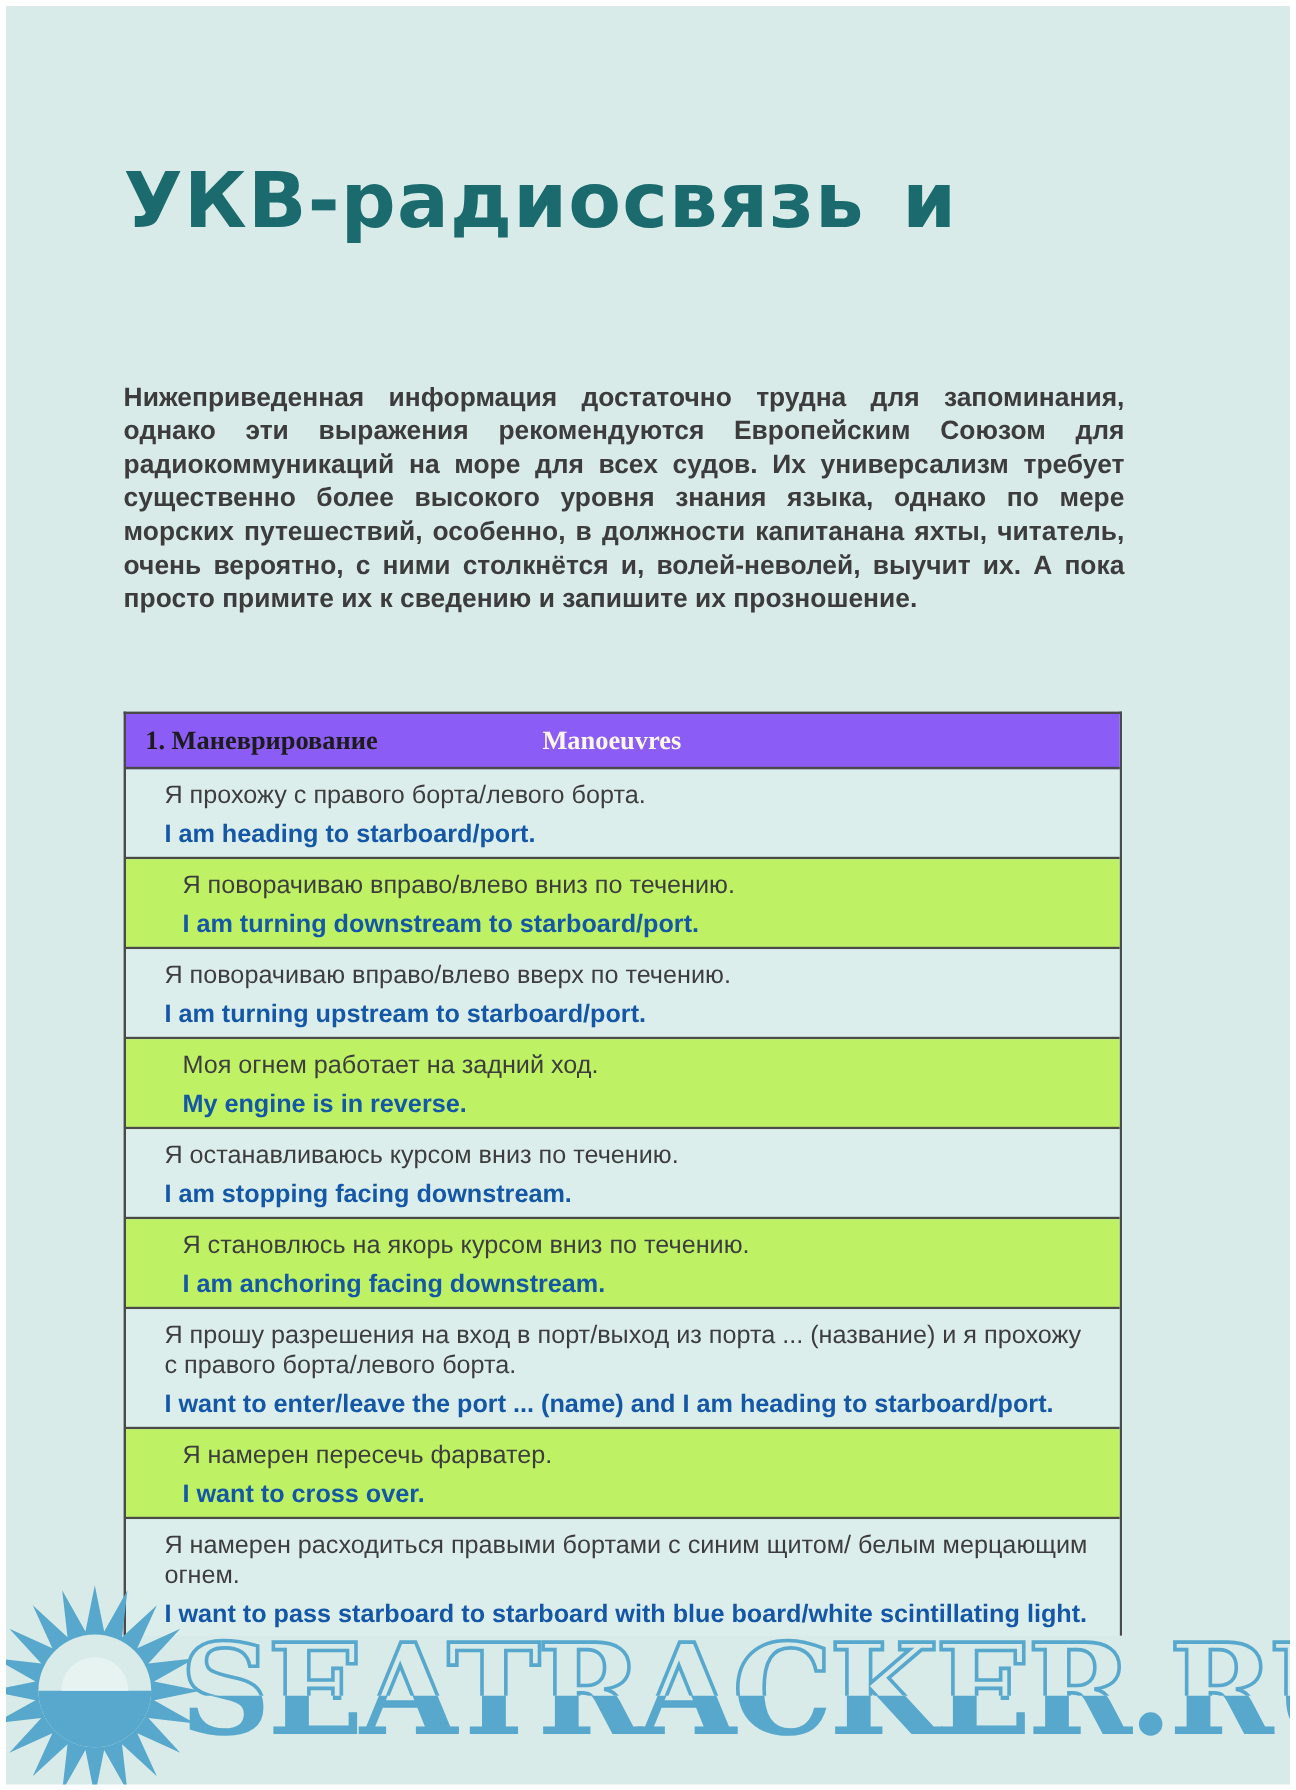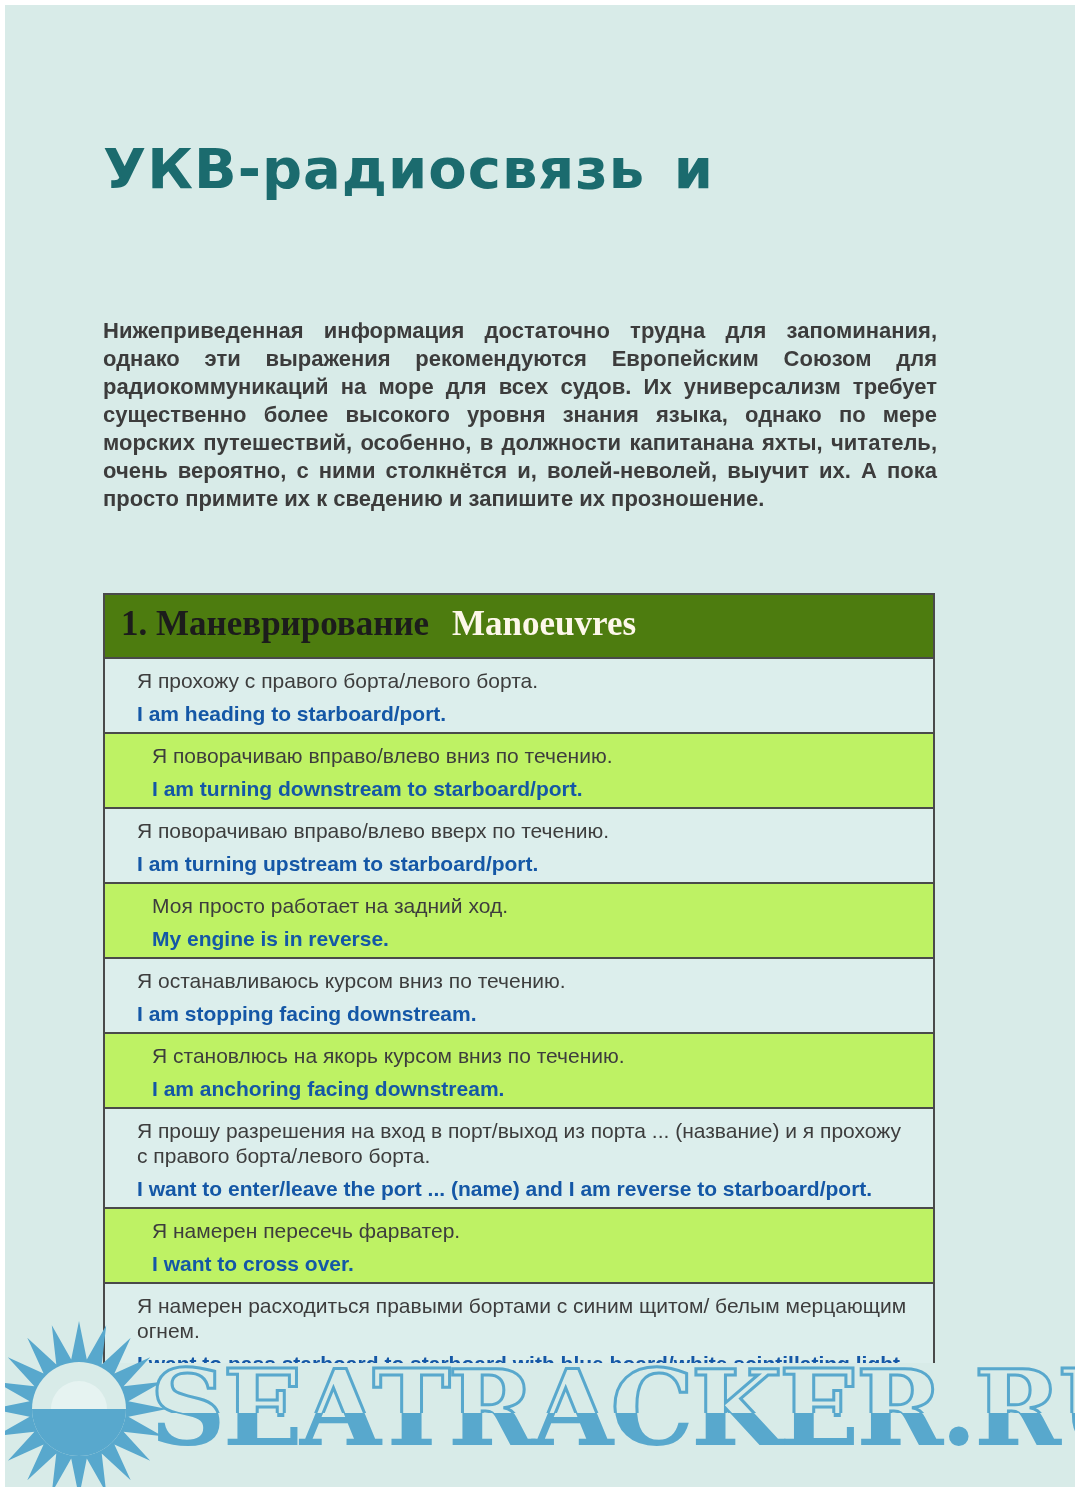--- a/index.html
+++ b/index.html
@@ -5,36 +5,36 @@
   * { box-sizing: border-box; margin: 0; padding: 0; }
   html, body { width: 1080px; height: 1492px; }
   body { background: #ffffff; position: relative; font-family: "Liberation Sans", sans-serif; }
   .page {
     position: absolute; left: 5px; top: 5px; width: 1070px; height: 1482px;
     background: #d8ebe8; overflow: hidden;
   }
   .title {
     position: absolute; left: 98px; top: 112px; width: 900px;
     font-family: "DejaVu Sans", sans-serif; font-weight: bold;
-    font-size: 56px; line-height: 103px; color: #1b6b6e; letter-spacing: 1px;
+    font-size: 64px; line-height: 103px; color: #1b6b6e; letter-spacing: 1px;
     word-spacing: 8px;
   }
   .intro {
     position: absolute; left: 98px; top: 312px; width: 834px;
     font-size: 22px; line-height: 28px; font-weight: bold; color: #3c3c3c;
     text-align: justify;
   }
   .phrase-table {
     position: absolute; left: 98px; top: 588px; width: 832px;
     border: 2px solid #4a4a4a; border-bottom: none;
   }
   .table-header {
-    position: relative; height: 64px; background: #4d7c0f;
+    position: relative; height: 46px; background: #8b5cf6;
     border-bottom: 2px solid #4a4a4a;
-    font-family: "Liberation Serif", serif; font-weight: bold; font-size: 35px;
+    font-family: "Liberation Serif", serif; font-weight: bold; font-size: 22px;
   }
   .table-header .hdr-ru {
     position: absolute; left: 16px; top: 9px; color: #1c1c1c;
   }
   .table-header .hdr-en {
     position: absolute; left: 347px; top: 9px; color: #fdf7ea;
   }
   .row {
     padding: 9px 24px 6px 47px;
     border-bottom: 2px solid #4a4a4a;
@@ -94,34 +94,34 @@
     </div>
     <div class="row gray">
       <div class="ru">Я поворачиваю вправо/влево вниз по течению.</div>
       <div class="en">I am turning downstream to starboard/port.</div>
     </div>
     <div class="row light">
       <div class="ru">Я поворачиваю вправо/влево вверх по течению.</div>
       <div class="en">I am turning upstream to starboard/port.</div>
     </div>
     <div class="row gray">
-      <div class="ru">Моя просто работает на задний ход.</div>
+      <div class="ru">Моя огнем работает на задний ход.</div>
       <div class="en">My engine is in reverse.</div>
     </div>
     <div class="row light">
       <div class="ru">Я останавливаюсь курсом вниз по течению.</div>
       <div class="en">I am stopping facing downstream.</div>
     </div>
     <div class="row gray">
       <div class="ru">Я становлюсь на якорь курсом вниз по течению.</div>
       <div class="en">I am anchoring facing downstream.</div>
     </div>
     <div class="row light">
       <div class="ru">Я прошу разрешения на вход в порт/выход из порта ... (название) и я прохожу с правого борта/левого борта.</div>
-      <div class="en">I want to enter/leave the port ... (name) and I am reverse to starboard/port.</div>
+      <div class="en">I want to enter/leave the port ... (name) and I am heading to starboard/port.</div>
     </div>
     <div class="row gray">
       <div class="ru">Я намерен пересечь фарватер.</div>
       <div class="en">I want to cross over.</div>
     </div>
     <div class="row light">
       <div class="ru">Я намерен расходиться правыми бортами с синим щитом/ белым мерцающим огнем.</div>
       <div class="en">I want to pass starboard to starboard with blue board/white scintillating light.</div>
     </div>
     <div class="row gray cut">

